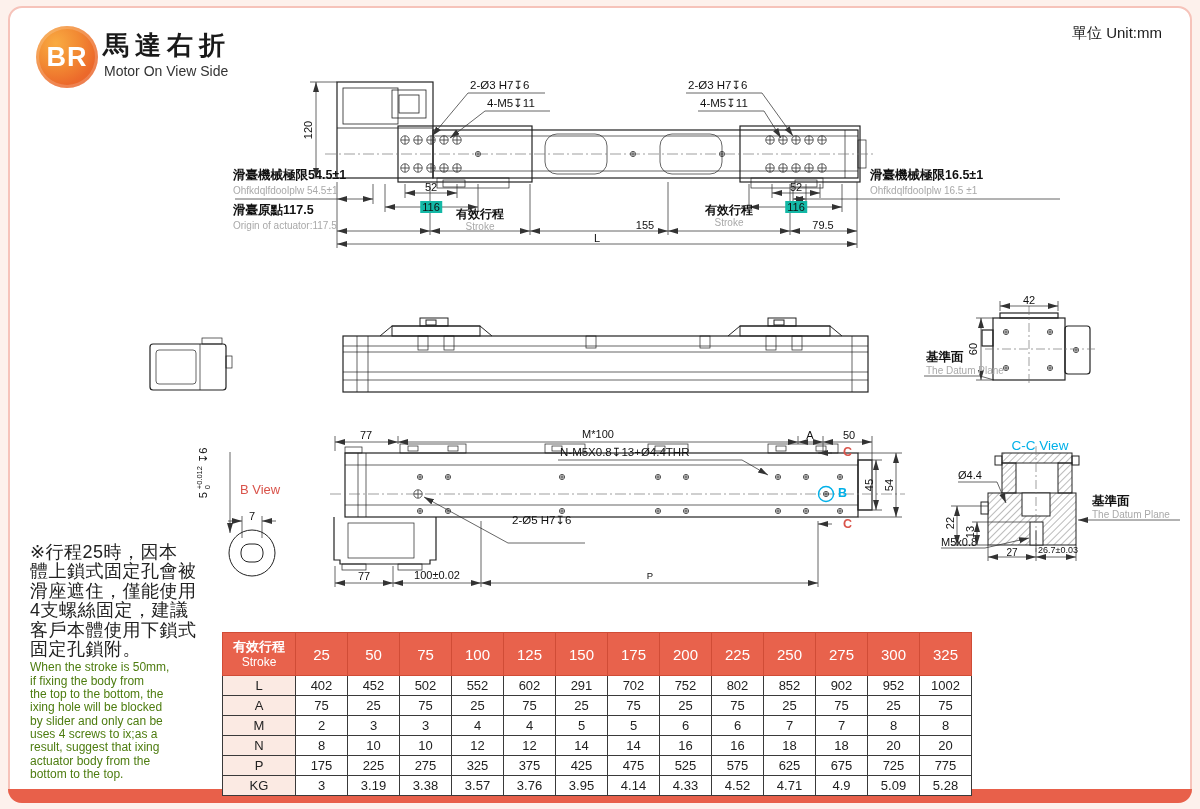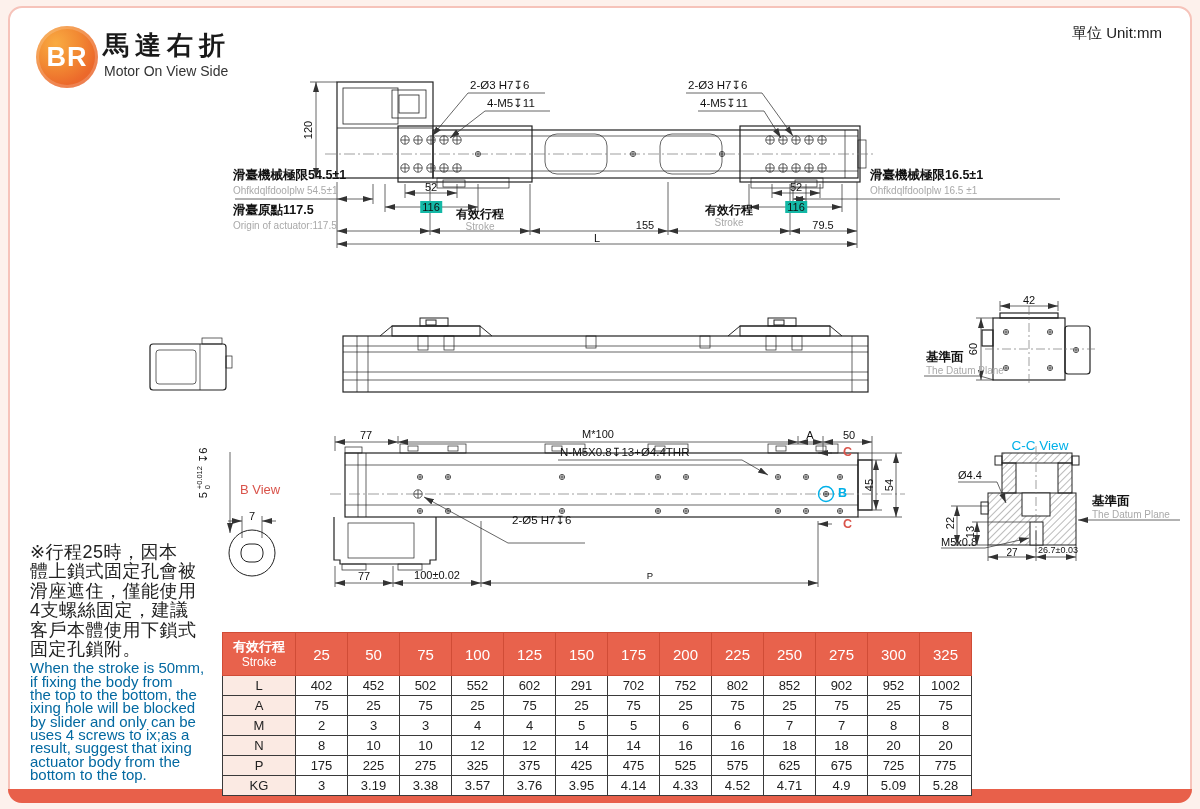--- a/index.html
+++ b/index.html
@@ -22,21 +22,21 @@
   .logo{position:absolute;left:36px;top:26px;width:62px;height:62px;border-radius:50%;
         background:radial-gradient(circle at 32% 28%,#f9ab42 0%,#f28a33 38%,#ec6a2b 68%,#e75a28 100%);
         box-shadow:inset 0 0 0 3px rgba(255,255,255,0.18);
         display:flex;align-items:center;justify-content:center;}
   .logo span{color:#fff;font-size:27px;font-weight:800;letter-spacing:1px;}
   .title-zh{position:absolute;left:103px;top:28px;font-size:26px;font-weight:600;letter-spacing:6px;color:#1a1a1a;}
   .title-en{position:absolute;left:104px;top:63px;font-size:14px;color:#333;}
   .unit{position:absolute;right:38px;top:24px;font-size:15px;color:#1a1a1a;}
   .note{position:absolute;left:30px;top:543px;width:192px;}
   .note .nzh{font-size:18px;line-height:19.4px;color:#222;white-space:pre-line;letter-spacing:0.5px;}
-  .note .nen{font-size:15px;line-height:13.3px;color:#0369a1;white-space:pre-line;margin-top:2px;}
+  .note .nen{font-size:12px;line-height:13.3px;color:#4d7c0f;white-space:pre-line;margin-top:2px;}
   
   .spec{position:absolute;left:222px;top:632px;}
   table{border-collapse:collapse;table-layout:fixed;}
   th,td{border:1px solid #3a3a3a;text-align:center;vertical-align:middle;padding:0;}
   thead th{background:#e8624c;color:#fff;border:1px solid #d04c36;height:42px;}
   thead th.corner{width:72px;}
   thead th.sh{width:51px;font-size:15px;font-weight:400;}
   thead .hz{font-size:13px;font-weight:600;line-height:16px;}
   thead .he{font-size:12px;font-weight:400;line-height:14px;}
   tbody th{background:#fbeae3;font-size:13px;font-weight:400;height:19px;}

